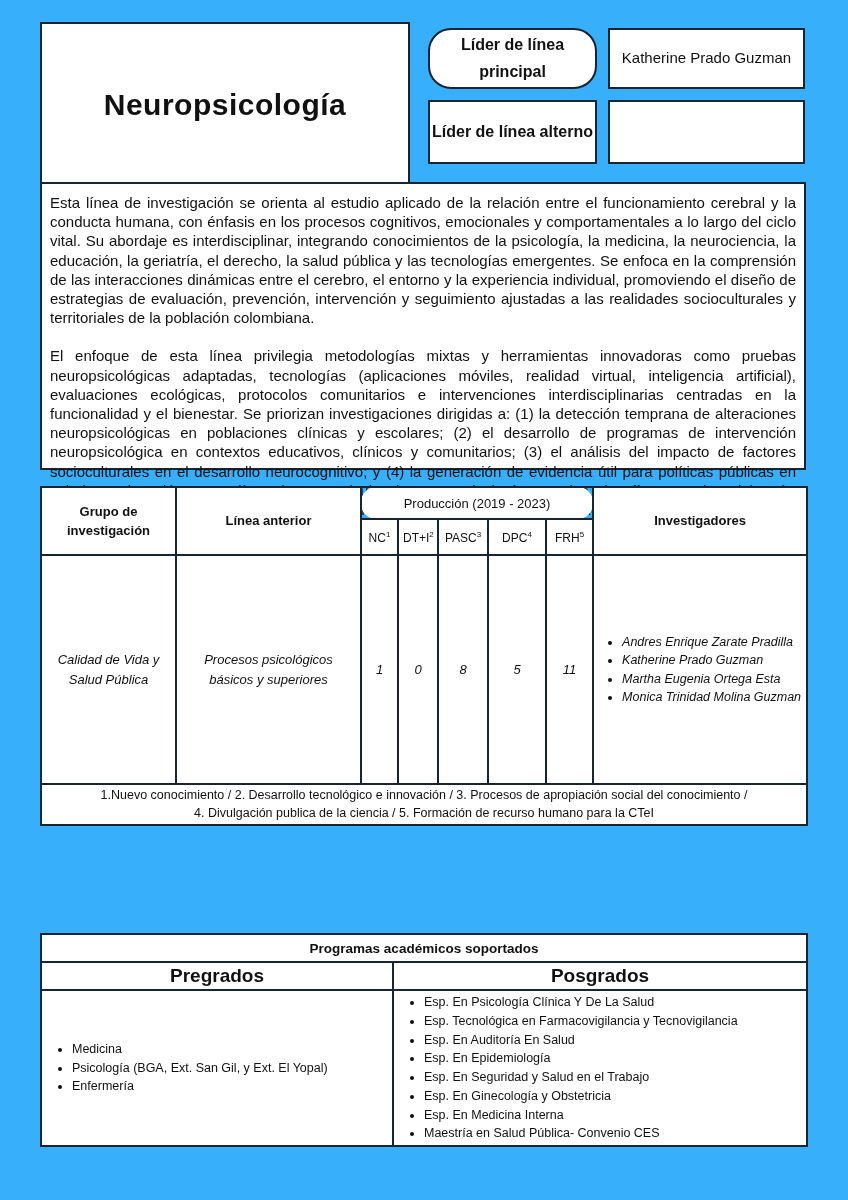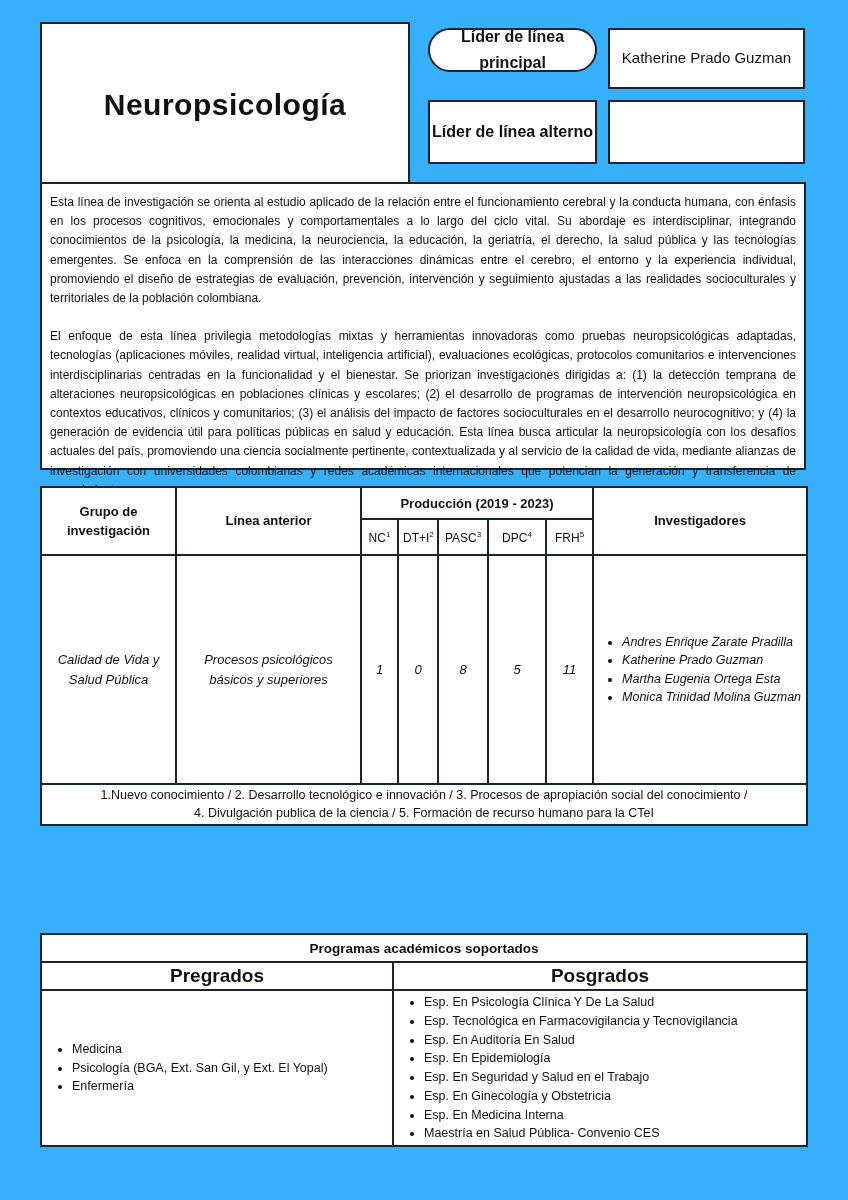--- a/index.html
+++ b/index.html
@@ -17,49 +17,49 @@
     border: 2px solid #18242f;
   }
   .center {
     display: flex; align-items: center; justify-content: center;
     text-align: center;
   }
 
   
   .title-box { left: 40px; top: 22px; width: 370px; height: 166px; }
   .page-title { font-size: 30px; font-weight: bold; letter-spacing: 0.5px; }
-  .lp-label { left: 428px; top: 28px; width: 169px; height: 44px; border-radius: 23px; }
+  .lp-label { left: 428px; top: 28px; width: 169px; height: 61px; border-radius: 23px; }
   .lp-value { left: 608px; top: 28px; width: 197px; height: 61px; }
   .la-label { left: 428px; top: 100px; width: 169px; height: 64px; }
   .la-value { left: 608px; top: 100px; width: 197px; height: 64px; }
   .leader-label { font-size: 16px; font-weight: bold; line-height: 1.65; }
   .leader-value { font-size: 15px; line-height: 1.75; }
 
   
   .desc-box { left: 40px; top: 182px; width: 766px; height: 288px; padding: 9px 8px; }
   .desc-box p {
-    margin: 0; font-size: 12px; line-height: 19.2px;
+    margin: 0; font-size: 15px; line-height: 19.2px;
     text-align: justify;
   }
   .desc-box p + p { margin-top: 19px; }
 
   
   .main-table-wrap { position: absolute; left: 40px; top: 486px; width: 766px; }
   table.grid {
     width: 766px; border-collapse: collapse; table-layout: fixed;
   }
   table.grid th, table.grid td {
     border: 2px solid #18242f;
     background: #fff;
     padding: 2px 4px;
     vertical-align: middle;
     text-align: center;
   }
   .hdr { font-weight: bold; font-size: 13px; line-height: 1.5; }
-  .prod-hdr { font-weight: bold; font-size: 13px; height: 32px; }
+  .prod-hdr { font-weight: normal; font-size: 13px; height: 32px; border-radius: 15px; }
   .prod-sub { font-weight: normal; font-size: 12px; height: 36px; }
   .prod-sub sup { font-size: 8px; }
   .body-row td { font-size: 13px; height: 229px; line-height: 1.5; font-style: italic; }
   td.inv-cell { text-align: left; }
   ul.bullets {
     margin: 0; padding-left: 24px;
     font-size: 12.5px; line-height: 1.45;
     text-align: left;
   }
   .footnote-cell { font-size: 12.5px; line-height: 1.4; height: 35px; }

